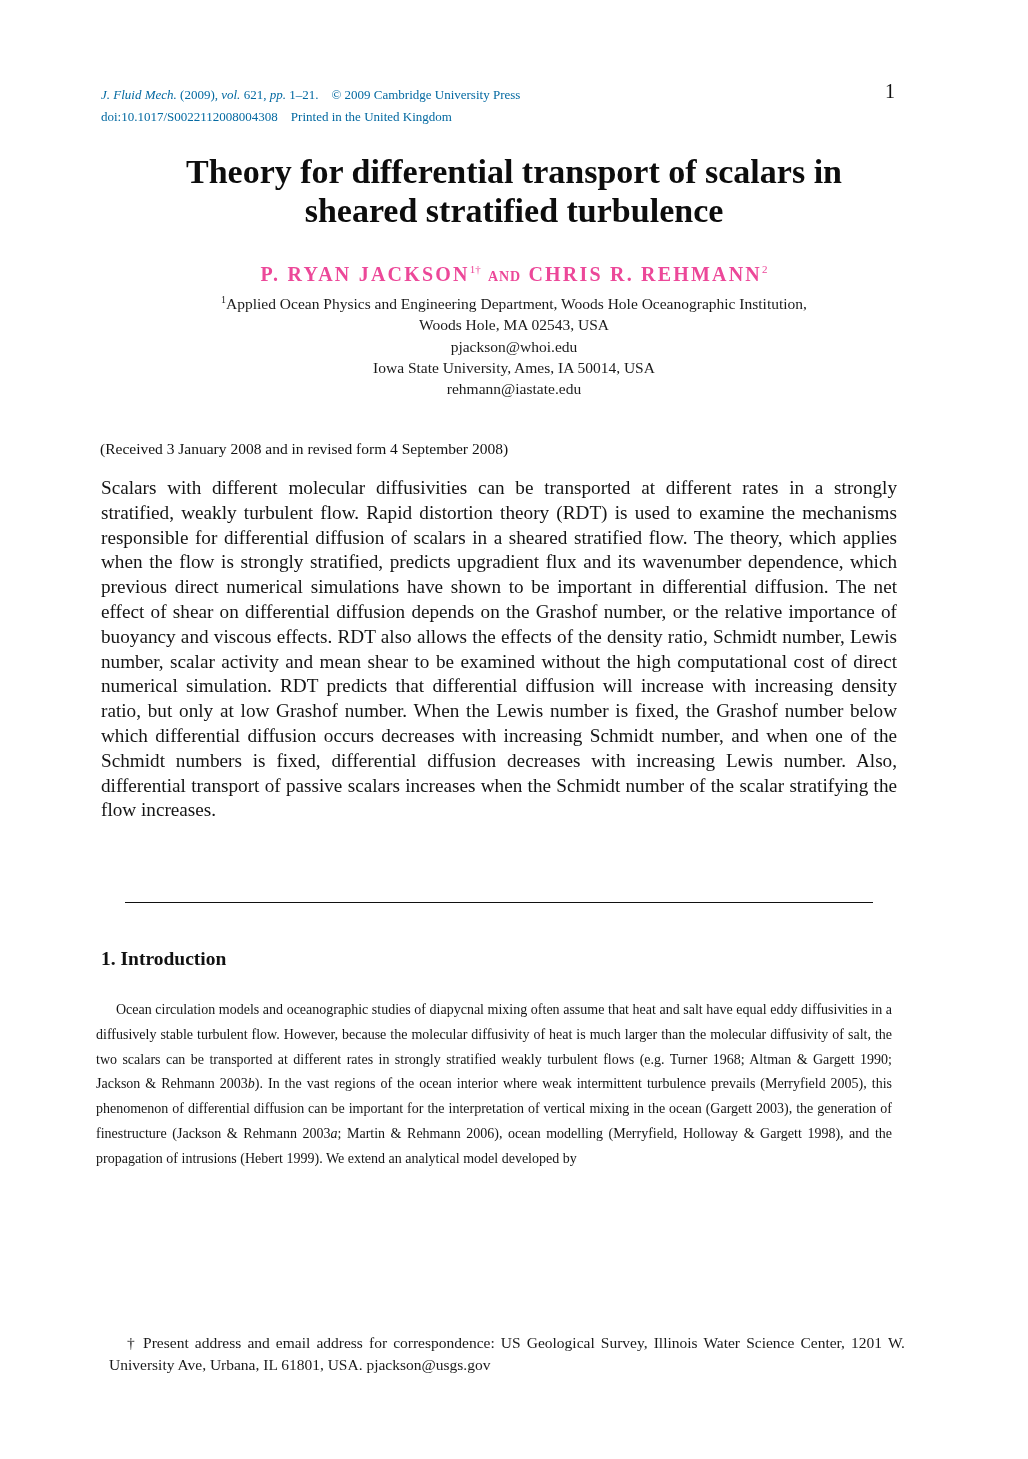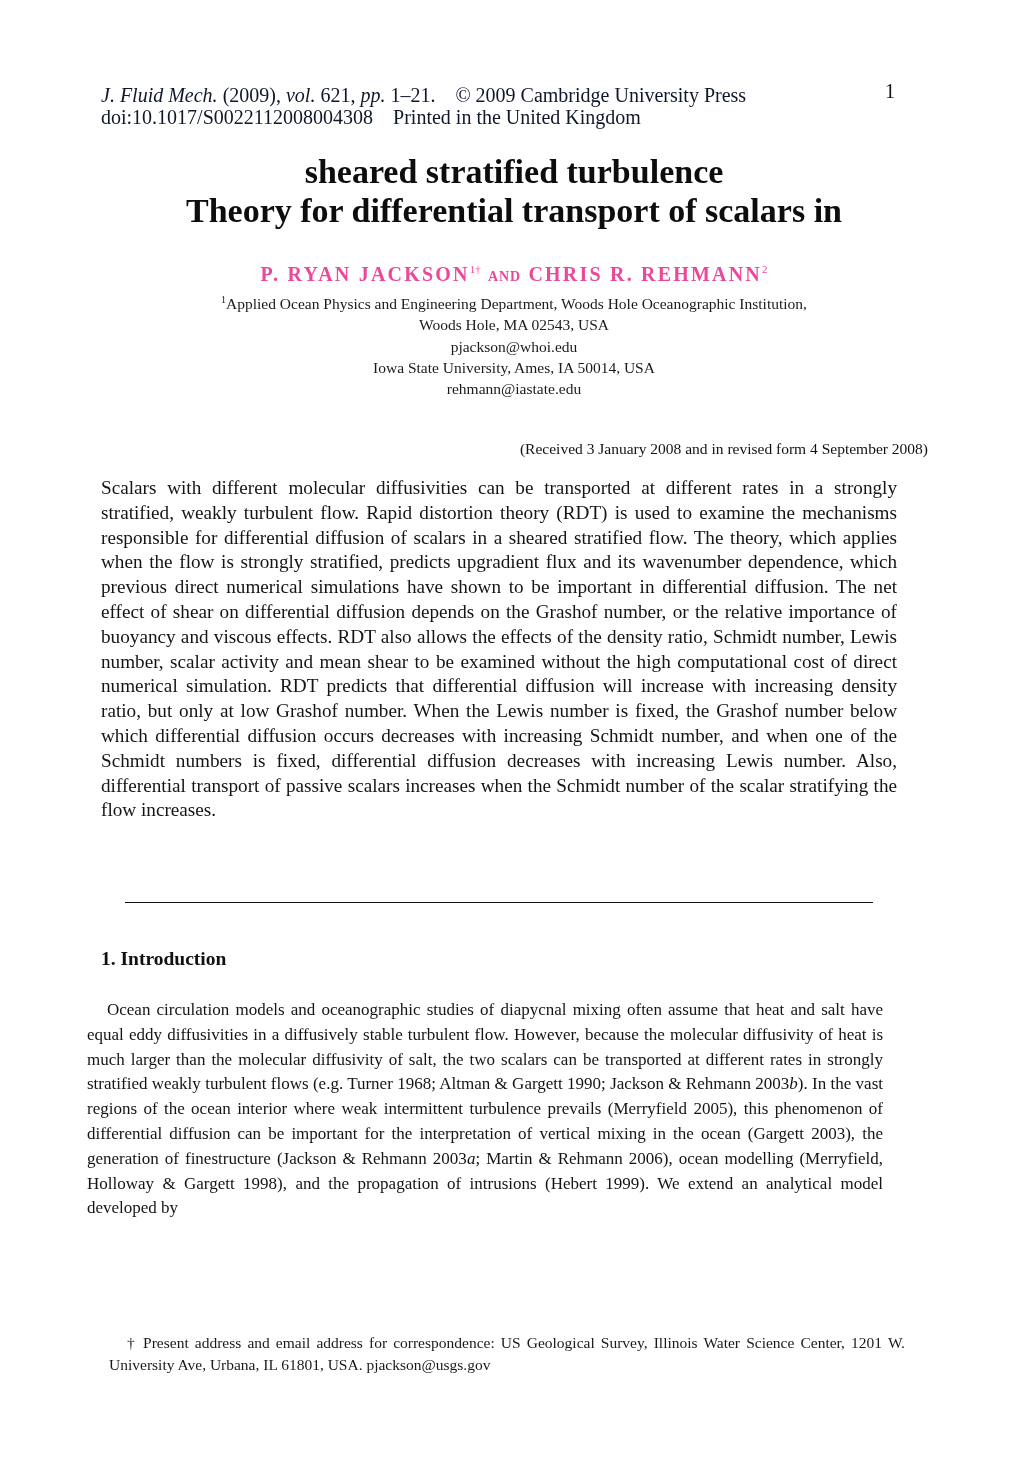--- a/index.html
+++ b/index.html
@@ -17,23 +17,23 @@
     }
     .page {
       position: absolute;
       left: 0; top: 0;
       width: 1028px; height: 1459px;
     }
     .running-head {
       position: absolute;
       left: 101px;
       top: 84px;
-      font-size: 20px;
+      font-size: 13px;
       line-height: 22px;
-      color: #0f172a;
+      color: #0369a1;
     }
     .running-head .it { font-style: italic; }
     .page-number {
       position: absolute;
       left: 885px;
       top: 79px;
       font-size: 20px;
       line-height: 24px;
     }
     .title {
@@ -78,21 +78,21 @@
       font-size: 15.5px;
       line-height: 21.3px;
       color: #1a1a1a;
     }
     .affils sup { font-size: 10px; }
     .received {
       position: absolute;
       left: 100px;
       width: 828px;
       top: 438px;
-      text-align: right;
+      text-align: left;
       font-size: 15.5px;
       line-height: 22px;
     }
     .abstract {
       position: absolute;
       left: 101px;
       width: 796px;
       top: 476px;
       font-size: 19.2px;
       line-height: 24.8px;
@@ -110,24 +110,24 @@
     .section-heading {
       position: absolute;
       left: 101px;
       top: 946px;
       font-size: 19.5px;
       line-height: 26px;
       font-weight: bold;
     }
     .intro {
       position: absolute;
-      left: 87px;
+      left: 96px;
       width: 796px;
       top: 998px;
-      font-size: 17px;
+      font-size: 14px;
       line-height: 24.8px;
       text-align: justify;
       text-indent: 20px;
       color: #141414;
     }
     .intro .it { font-style: italic; }
     .footnote {
       position: absolute;
       left: 101px;
       width: 796px;
@@ -159,22 +159,22 @@
     <span class="block">
       <span>doi:10.1017/S0022112008004308</span>
       &nbsp;&nbsp;
       <span>Printed in the United Kingdom</span>
     </span>
   </div>
 
   <div class="page-number">1</div>
 
   <h1 class="title" style="margin:0;">
+    <span class="block">Theory for differential transport of scalars in</span>
     <span class="block">sheared stratified turbulence</span>
-    <span class="block">Theory for differential transport of scalars in</span>
   </h1>
 
   <div class="authors">
     <span>P. RYAN JACKSON</span><sup>1†</sup>
     <span class="and">AND</span>
     <span>CHRIS R. REHMANN</span><sup>2</sup>
   </div>
 
   <div class="affils">
     <div>

